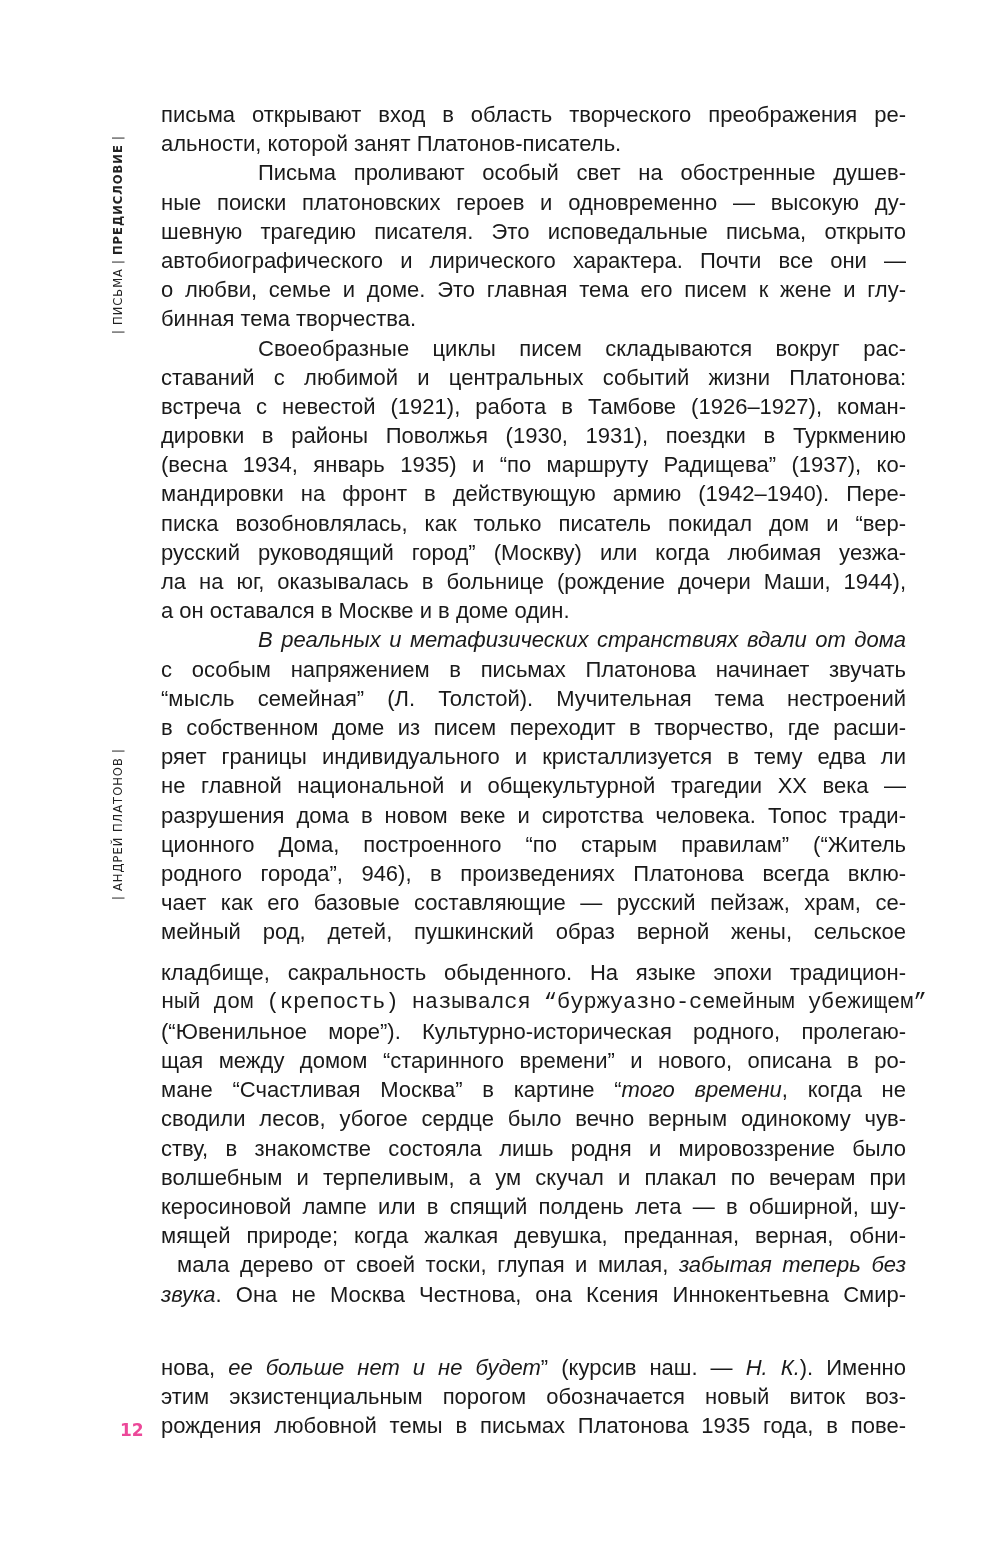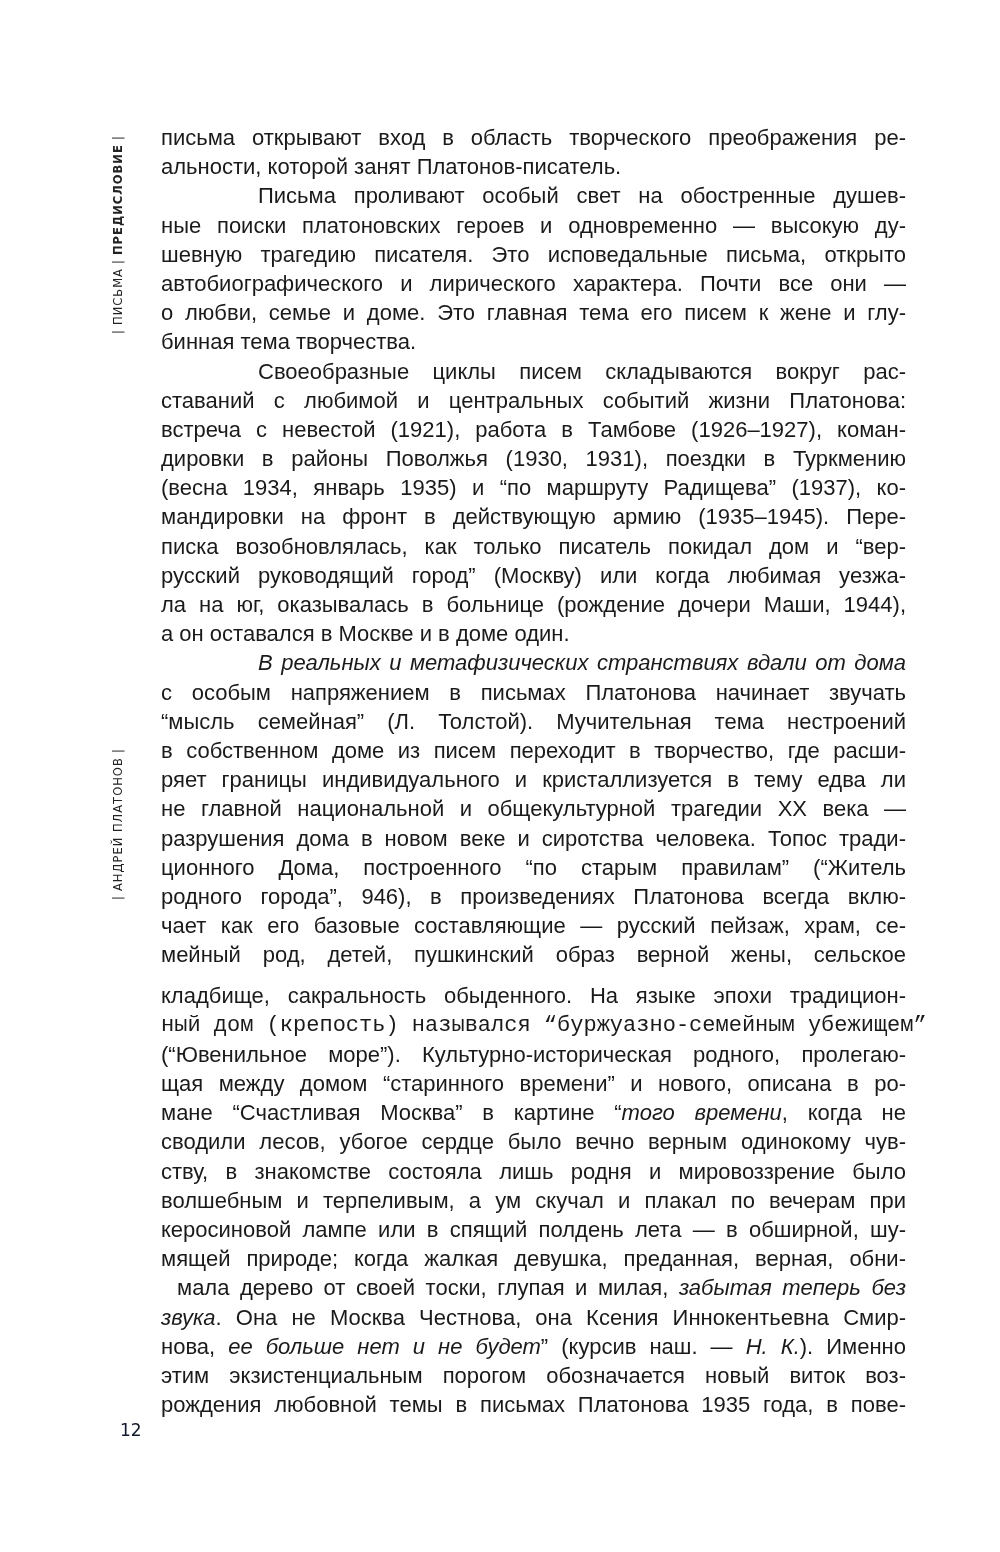--- a/index.html
+++ b/index.html
@@ -4,28 +4,28 @@
 <style>
   html, body { margin: 0; padding: 0; background: #ffffff; }
   body { width: 1000px; height: 1552px; position: relative; overflow: hidden;
          font-family: "Liberation Sans Narrow", "Liberation Sans", sans-serif; color: #1a1a1a; }
   .running-head { position: absolute; left: 103px; width: 30px; writing-mode: vertical-rl; transform: rotate(180deg);
                   font-family: "DejaVu Sans", sans-serif; font-size: 11.5px; letter-spacing: 1px; color: #222; white-space: nowrap; }
   .rh-top { top: 118px; height: 216px; display: flex; align-items: center; gap: 4px; }
   .rh-bottom { top: 720px; height: 180px; display: flex; align-items: center; gap: 4px; }
   .rh-bar { font-weight: normal; }
   .rh-bold { font-weight: bold; }
-  .text-block { position: absolute; left: 161px; top: 123px; width: 745px; }
+  .text-block { position: absolute; left: 161px; top: 100px; width: 745px; }
   .line { height: 29.2px; line-height: 29.2px; font-size: 22px; white-space: nowrap;
           text-align: justify; text-align-last: justify; transform-origin: left center; }
   .line.last { text-align-last: left; }
   .line.indent { padding-left: 97px; box-sizing: border-box; }
   .seg-i { font-style: italic; }
   .page-number { position: absolute; left: 120px; top: 1420px; font-family: "DejaVu Sans", sans-serif;
-                 font-weight: normal; font-size: 17px; color: #0f172a; }
+                 font-weight: bold; font-size: 17px; color: #ec4899; }
 </style>
 </head>
 <body>
 
 <div class="running-head rh-top">
   <span class="rh-bar">|</span>
   <span>ПИСЬМА</span>
   <span class="rh-bar">|</span>
   <span class="rh-bold">ПРЕДИСЛОВИЕ</span>
   <span class="rh-bar">|</span>
@@ -44,21 +44,21 @@
     <div class="line" style="display: block;">ные поиски платоновских героев и одновременно — высокую ду-</div>
     <div class="line" style="display: block;">шевную трагедию писателя. Это исповедальные письма, открыто</div>
     <div class="line" style="display: block;">автобиографического и лирического характера. Почти все они —</div>
     <div class="line" style="display: block;">о любви, семье и доме. Это главная тема его писем к жене и глу-</div>
     <div class="line last" style="display: block;">бинная тема творчества.</div>
     <div class="line indent" style="display: block;">Своеобразные циклы писем складываются вокруг рас-</div>
     <div class="line" style="display: block;">ставаний с любимой и центральных событий жизни Платонова:</div>
     <div class="line" style="display: block;">встреча с невестой (1921), работа в Тамбове (1926–1927), коман-</div>
     <div class="line" style="display: block;">дировки в районы Поволжья (1930, 1931), поездки в Туркмению</div>
     <div class="line" style="display: block;">(весна 1934, январь 1935) и “по маршруту Радищева” (1937), ко-</div>
-    <div class="line" style="display: block;">мандировки на фронт в действующую армию (1935–1945). Пере-</div>
+    <div class="line" style="display: block;">мандировки на фронт в действующую армию (1942–1940). Пере-</div>
     <div class="line" style="display: block;">писка возобновлялась, как только писатель покидал дом и “вер-</div>
     <div class="line" style="display: block;">русский руководящий город” (Москву) или когда любимая уезжа-</div>
     <div class="line" style="display: block;">ла на юг, оказывалась в больнице (рождение дочери Маши, 1944),</div>
     <div class="line last" style="display: block;">а он оставался в Москве и в доме один.</div>
     <div class="line indent" style="display: block; font-style: italic;">В реальных и метафизических странствиях вдали от дома</div>
     <div class="line" style="display: block;">с особым напряжением в письмах Платонова начинает звучать</div>
     <div class="line" style="display: block;">“мысль семейная” (Л. Толстой). Мучительная тема нестроений</div>
     <div class="line" style="display: block;">в собственном доме из писем переходит в творчество, где расши-</div>
     <div class="line" style="display: block;">ряет границы индивидуального и кристаллизуется в тему едва ли</div>
     <div class="line" style="display: block;">не главной национальной и общекультурной трагедии XX века —</div>
@@ -72,18 +72,18 @@
     <div class="line" style="display: block;">(“Ювенильное море”). Культурно-историческая родного, пролегаю-</div>
     <div class="line" style="display: block;">щая между домом “старинного времени” и нового, описана в ро-</div>
     <div class="line" style="display: block;"><span>мане “Счастливая Москва” в картине “</span><span class="seg-i">того времени</span><span>, когда не</span></div>
     <div class="line" style="display: block;"><span>сводили лесов, убогое сердце было вечно верным одинокому чув-</span></div>
     <div class="line" style="display: block;"><span>ству, в знакомстве состояла лишь родня и мировоззрение было</span></div>
     <div class="line" style="display: block;"><span>волшебным и терпеливым, а ум скучал и плакал по вечерам при</span></div>
     <div class="line" style="display: block;"><span>керосиновой лампе или в спящий полдень лета — в обширной, шу-</span></div>
     <div class="line" style="display: block;"><span>мящей природе; когда жалкая девушка, преданная, верная, обни-</span></div>
     <div class="line" style="display: block; margin-left: 16px;"><span>мала дерево от своей тоски, глупая и милая, </span><span class="seg-i">забытая теперь без</span></div>
     <div class="line" style="display: block;"><span class="seg-i">звука</span><span>. Она не Москва Честнова, она Ксения Иннокентьевна Смир-</span></div>
-    <div class="line" style="display: block;"><span>нова, </span><span class="seg-i">ее больше нет и не будет</span><span>” (курсив наш. — </span><span class="seg-i">Н. К.</span><span>). Именно</span></div>
+    <div class="line" style="display: block; margin-top: 44px;"><span>нова, </span><span class="seg-i">ее больше нет и не будет</span><span>” (курсив наш. — </span><span class="seg-i">Н. К.</span><span>). Именно</span></div>
     <div class="line" style="display: block;"><span>этим экзистенциальным порогом обозначается новый виток воз-</span></div>
     <div class="line" style="display: block;"><span>рождения любовной темы в письмах Платонова 1935 года, в пове-</span></div>
   </div>
 
 <div class="page-number">12</div>
 
 </body></html>

